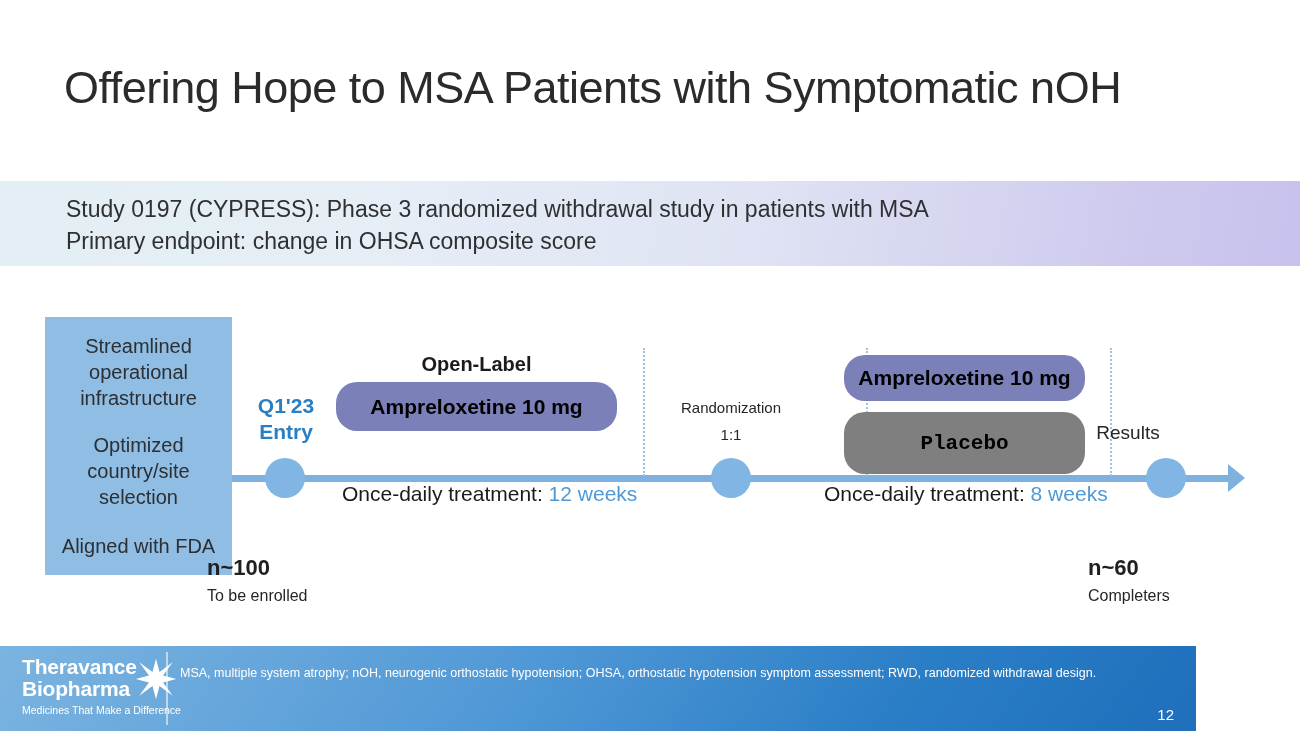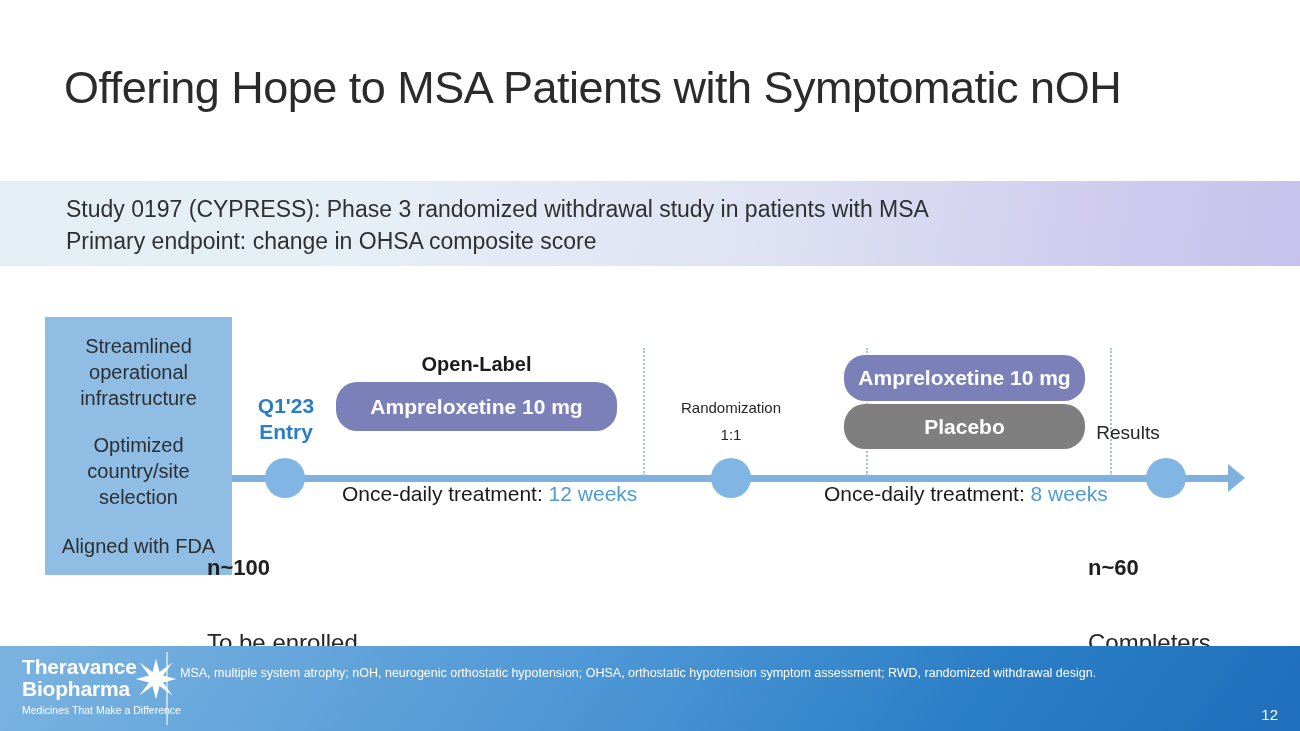--- a/index.html
+++ b/index.html
@@ -82,25 +82,25 @@
 
   
   .entrylabel{
     position:absolute;left:240px;top:127px;width:92px;text-align:center;
     color:#2a7ec4;font-size:21px;font-weight:bold;line-height:26px;
   }
 
   
   .bar{
     position:absolute;display:flex;align-items:center;justify-content:center;
-    color:#ffffff;font-size:21px;font-weight:bold;white-space:nowrap;border-radius:21px;
+    color:#000000;font-size:21px;font-weight:bold;white-space:nowrap;border-radius:21px;
   }
   .bar-ol{left:336px;top:116px;width:281px;height:49px;background:#7b80b8;}
   .bar-ampr{left:844px;top:89px;width:241px;height:46px;background:#7b80b8;}
-  .bar-plac{left:844px;top:138px;width:241px;height:45px;background:#7f7f7f;}
+  .bar-plac{left:844px;top:146px;width:241px;height:62px;background:#7f7f7f;font-family:Liberation Mono, monospace;}
 
   
   .randlabel{
     position:absolute;left:651px;top:128px;width:160px;text-align:center;
     color:#262626;font-size:15px;line-height:27px;
   }
 
   
   .resultslabel{
     position:absolute;left:1068px;top:156px;width:120px;text-align:center;
@@ -113,25 +113,25 @@
   }
   .treat .hl{color:#4f9ad6;}
   .t1{left:342px;}
   .t2{left:824px;}
 
   
   .nblock{position:absolute;text-align:left;}
   .nb-left{left:207px;top:288px;width:156px;}
   .nb-right{left:1088px;top:288px;width:156px;}
   .nblock .nnum{color:#202020;font-size:22px;font-weight:bold;line-height:28px;}
-  .nblock .nsub{color:#262626;font-size:24px;line-height:28px;margin-top:47px;}
+  .nblock .nsub{color:#262626;font-size:16px;line-height:28px;}
 
   
   .footer{
-    position:absolute;left:0;top:646px;width:1300px;height:85px;
+    position:absolute;left:0;top:646px;width:1196px;height:85px;
     background:linear-gradient(125deg,#7cb4e0 0%,#4e97d6 45%,#2a7ec6 75%,#1f6fbc 100%);
   }
   .footbar{
     position:absolute;left:166px;top:6px;width:2px;height:73px;background:rgba(255,255,255,0.55);
   }
   .logo{position:absolute;left:22px;top:10px;width:140px;color:#fff;}
   .logo .l-main{font-size:21px;font-weight:bold;line-height:22px;letter-spacing:-0.2px;}
   .logo .l-tag{font-size:10.5px;line-height:14px;margin-top:3px;white-space:nowrap;}
   .logo .star{position:absolute;right:-16px;top:1px;width:44px;height:44px;}
   .footnote{

